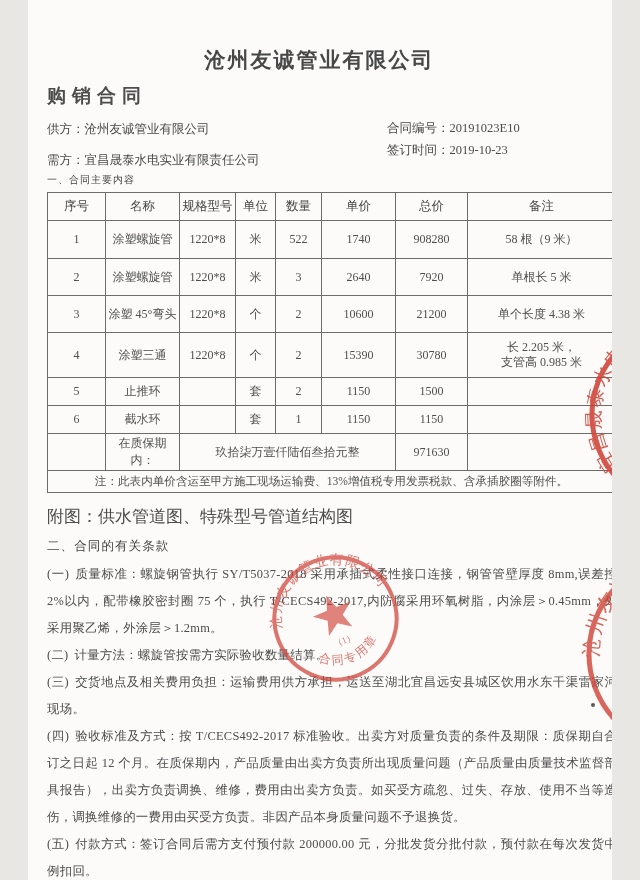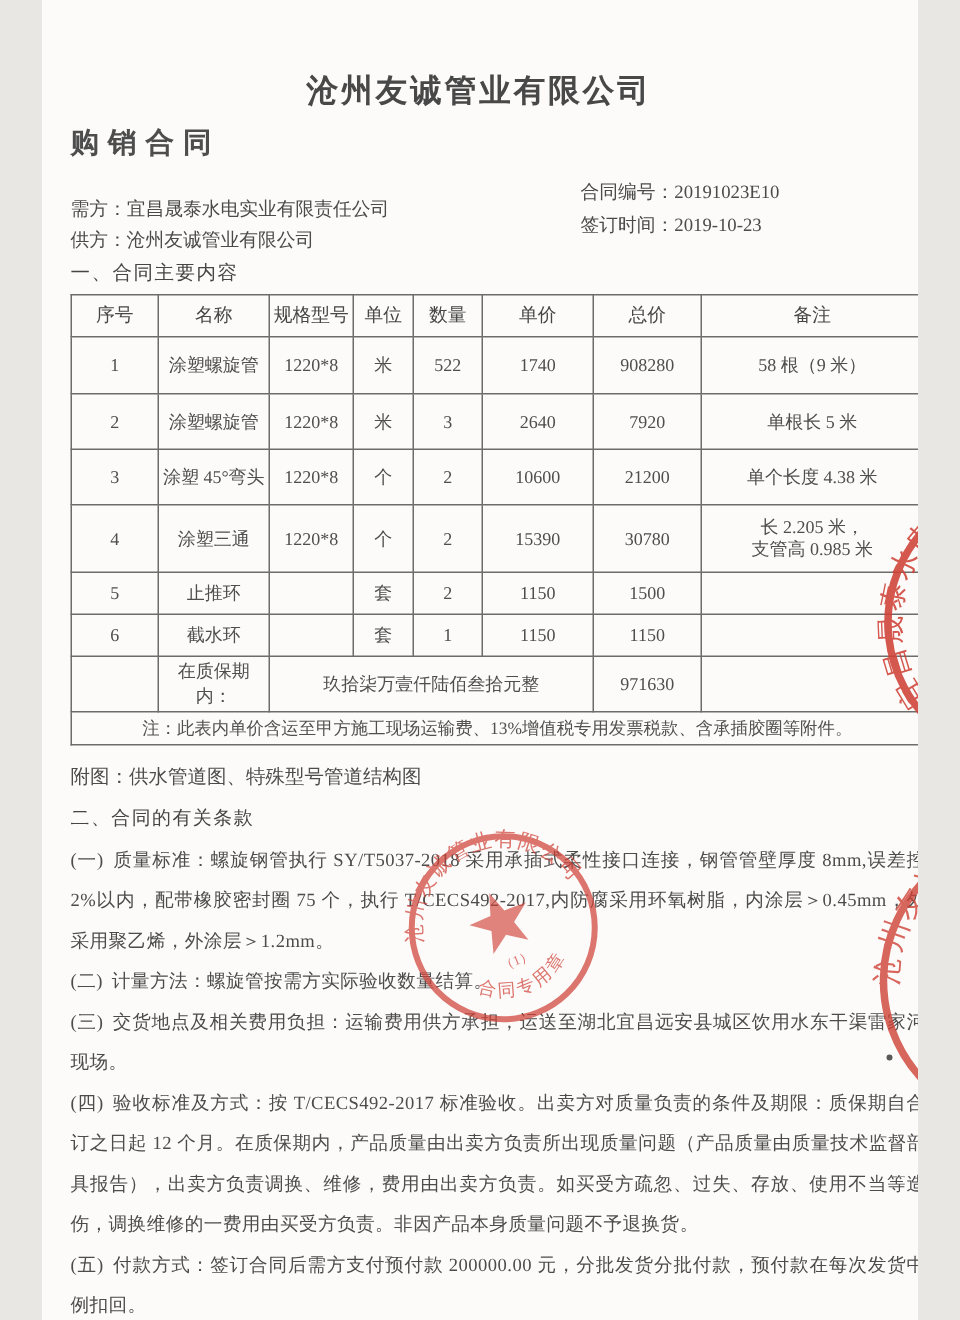--- a/index.html
+++ b/index.html
@@ -17,36 +17,36 @@
   .title2{
     text-align:left; font-size:19px; font-weight:700; letter-spacing:6px;
     color:#4d4d4d; margin:9px 0 0 0; line-height:26px;
   }
   .meta{display:flex; margin-top:8px; font-size:12.5px;}
   .meta-left{flex:1 1 auto;}
   .meta-right{width:205px; line-height:22px;}
   .meta-line{white-space:nowrap;}
   .supplier-line{margin-top:4px;}
   .buyer-line{margin-top:14px;}
-  .sec-heading{font-size:13px; color:#454545; margin-top:4px; letter-spacing:1px;}
+  .sec-heading{font-size:10px; color:#454545; margin-top:4px; letter-spacing:1px;}
   table.main{
     border-collapse:collapse; table-layout:fixed;
     width:568px; margin-top:5px; font-size:12px; color:#4e4e4e;
   }
   table.main td, table.main th{
     border:1px solid #6e6c69; text-align:center; vertical-align:middle;
     padding:1px 2px; font-weight:normal; overflow:hidden;
   }
   table.main th{font-size:12.5px; color:#464646;}
   tr.hdr{height:28px;} tr.r1{height:38px;} tr.r2{height:37px;}
   tr.r3{height:37px;} tr.r4{height:45px;} tr.r5{height:28px;}
   tr.r6{height:28px;} tr.total{height:28px;} tr.noterow{height:22px;}
   td.remark{white-space:pre-line; line-height:15px;}
   td.note-cell{text-align:left; font-size:11.6px; padding-left:4px; color:#505050;}
-  .attachment{font-size:13px; margin-top:12px; color:#4c4c4c;}
+  .attachment{font-size:17px; margin-top:12px; color:#4c4c4c;}
   .sec2{font-size:12.6px; margin-top:10px; color:#454545; letter-spacing:1px;}
   .clauses{margin-top:6px; width:596px;}
   .clause{
     margin:0; font-size:12.4px; line-height:27px; text-align:justify;
     color:#4c4c4c; letter-spacing:0.3px;
   }
   .clause .cnum{margin-right:6px;}
   
   .stamp{position:absolute; color:#cf4237; opacity:.8; pointer-events:none;}
   .stamp .ring{stroke:currentColor; fill:none;}
@@ -61,25 +61,25 @@
 </head>
 <body>
 
 <div class="page">
   <div class="inner">
     <h1 class="title1">沧州友诚管业有限公司</h1>
     <h2 class="title2">购销合同</h2>
 
     <div class="meta">
       <div class="meta-left">
+        <div class="meta-line supplier-line">
+          <span>供方：</span><span>沧州友诚管业有限公司</span>
+        </div>
         <div class="meta-line buyer-line">
           <span>需方：</span><span>宜昌晟泰水电实业有限责任公司</span>
-        </div>
-        <div class="meta-line supplier-line">
-          <span>供方：</span><span>沧州友诚管业有限公司</span>
         </div>
         <div class="sec-heading">一、合同主要内容</div>
       </div>
       <div class="meta-right">
         <div class="meta-line">
           <span>合同编号：</span><span>20191023E10</span>
         </div>
         <div class="meta-line">
           <span>签订时间：</span><span>2019-10-23</span>
         </div>

